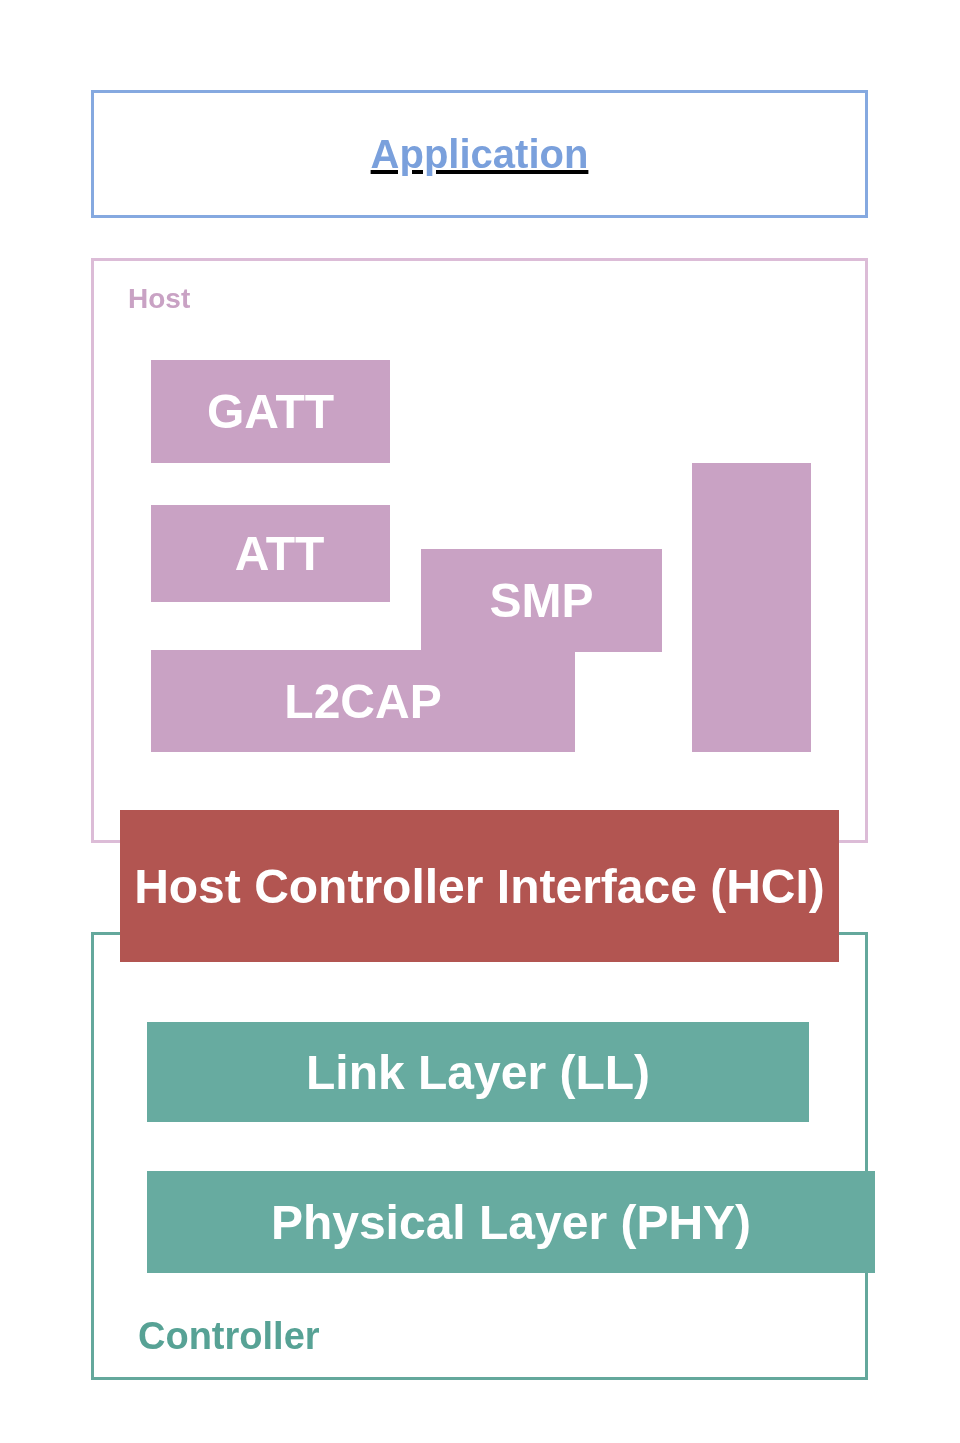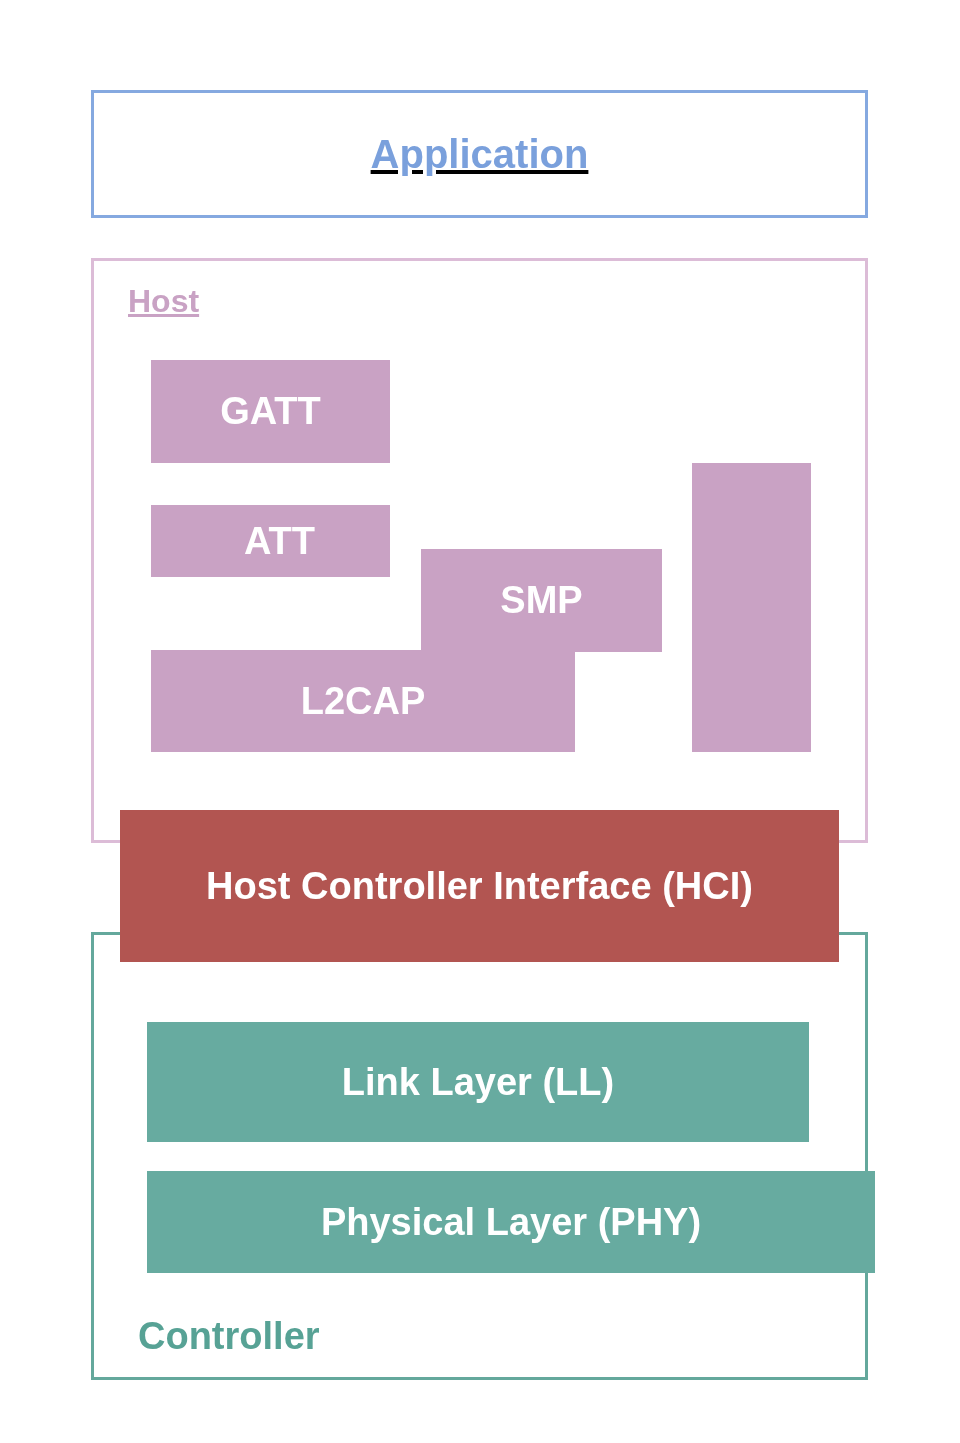--- a/index.html
+++ b/index.html
@@ -12,34 +12,34 @@
   .canvas{
     position:relative;width:960px;height:1443px;background:var(--background);
     font-family:"Liberation Sans","DejaVu Sans",sans-serif;overflow:hidden;
   }
   .abs{position:absolute;box-sizing:border-box;}
   .outline-box{border:3px solid;background:transparent;text-decoration:underline;}
   .app-box{left:91px;top:90px;width:777px;height:128px;border-color:var(--application-border);
     display:flex;align-items:center;justify-content:center;}
   .app-label{color:var(--application-text);font-size:40px;font-weight:bold;}
   .host-box{left:91px;top:258px;width:777px;height:585px;border-color:var(--host-border);}
-  .host-label{left:128px;top:285px;color:var(--host-text);font-size:32px;font-weight:bold;line-height:1;text-decoration:underline;}
+  .host-label{left:128px;top:285px;color:var(--host-text);font-size:28px;font-weight:bold;line-height:1;}
   .pink{background:var(--host-block-fill);display:flex;align-items:center;justify-content:center;}
   .teal{background:var(--controller-block-fill);display:flex;align-items:center;justify-content:center;}
-  .block-label{color:var(--block-text);font-size:38px;font-weight:bold;white-space:nowrap;}
+  .block-label{color:var(--block-text);font-size:48px;font-weight:bold;white-space:nowrap;}
   .gatt{left:151px;top:360px;width:239px;height:103px;}
   .gap-bar{left:421px;top:360px;width:390px;height:103px;}
   .gap-arm{left:692px;top:463px;width:119px;height:289px;background:var(--host-block-fill);}
-  .att{left:151px;top:505px;width:239px;height:72px;padding-left:18px;}
+  .att{left:151px;top:505px;width:239px;height:97px;padding-left:18px;}
   .smp{left:421px;top:505px;width:241px;height:103px;margin-top:44px;}
   .l2cap{left:151px;top:650px;width:424px;height:102px;}
   .hci{left:120px;top:810px;width:719px;height:152px;background:var(--hci-fill);
     display:flex;align-items:center;justify-content:center;z-index:3;}
   .controller-box{left:91px;top:932px;width:777px;height:448px;border-color:var(--controller-border);}
-  .ll{left:147px;top:1022px;width:662px;height:120px;}
+  .ll{left:147px;top:1022px;width:662px;height:100px;}
   .phy{left:147px;top:1171px;width:728px;height:102px;}
   .controller-label{left:128px;top:1317px;color:var(--controller-text);font-size:38px;font-weight:bold;line-height:1;margin-left:10px;}
 </style>
 </head>
 <body>
 
 <div class="canvas">
 
   <div class="abs outline-box app-box">
     <span class="app-label">Application</span>

